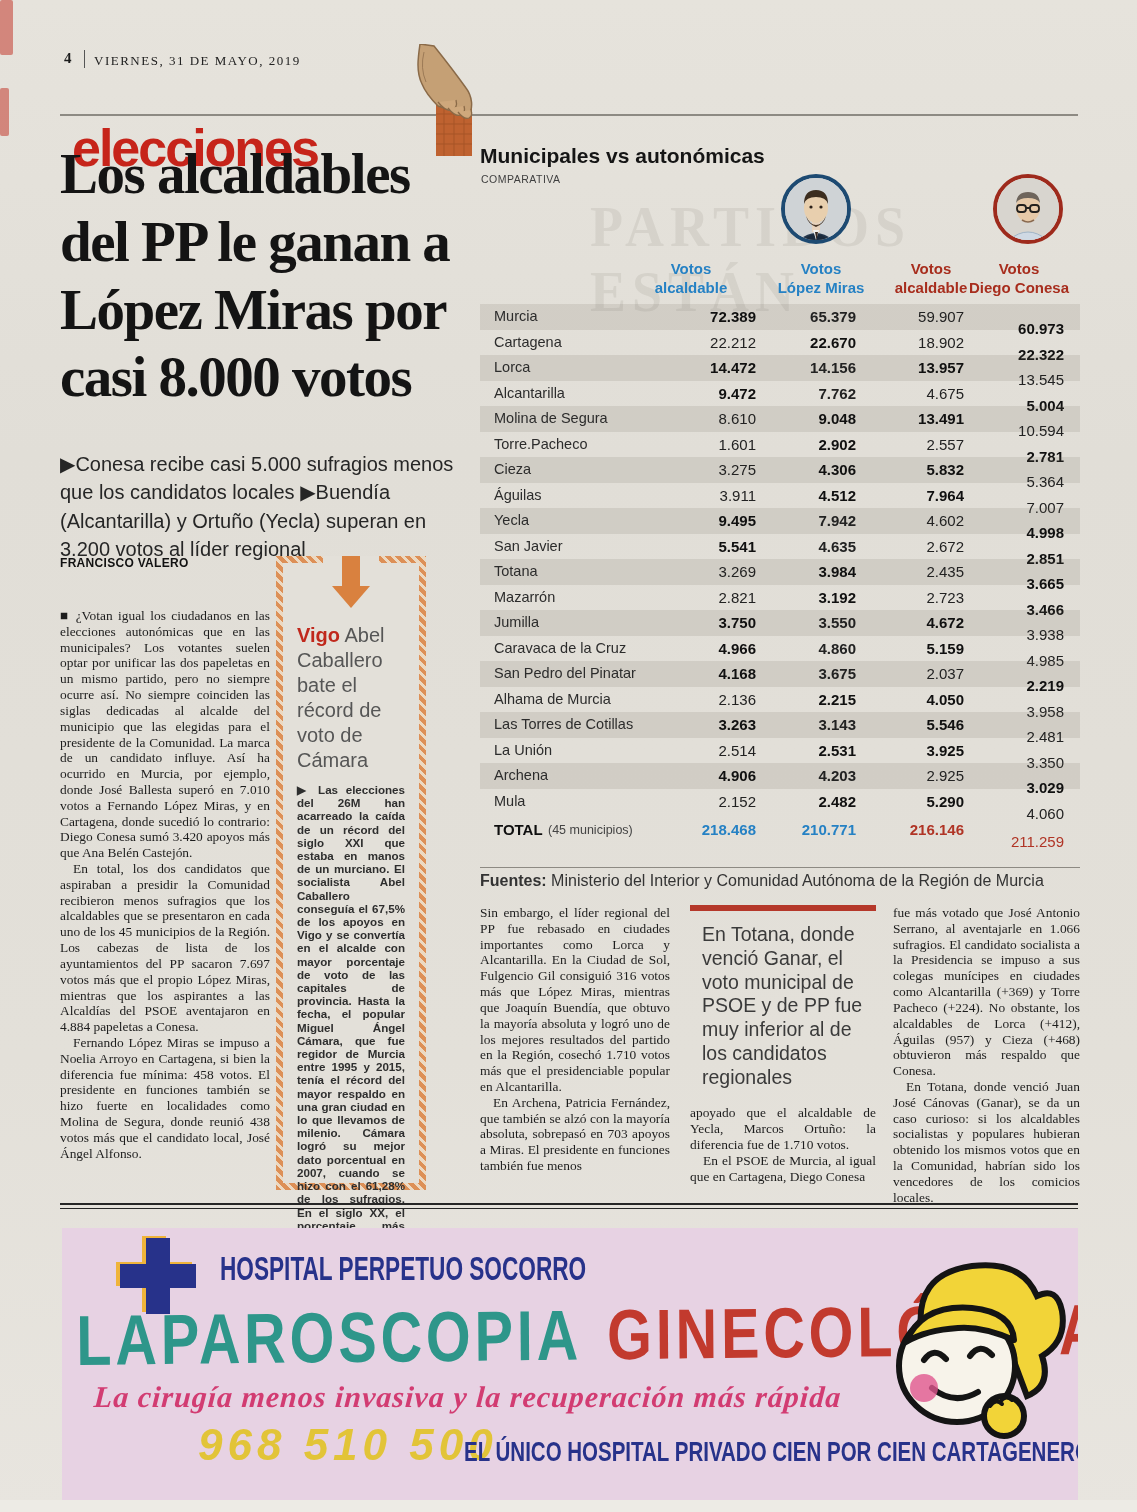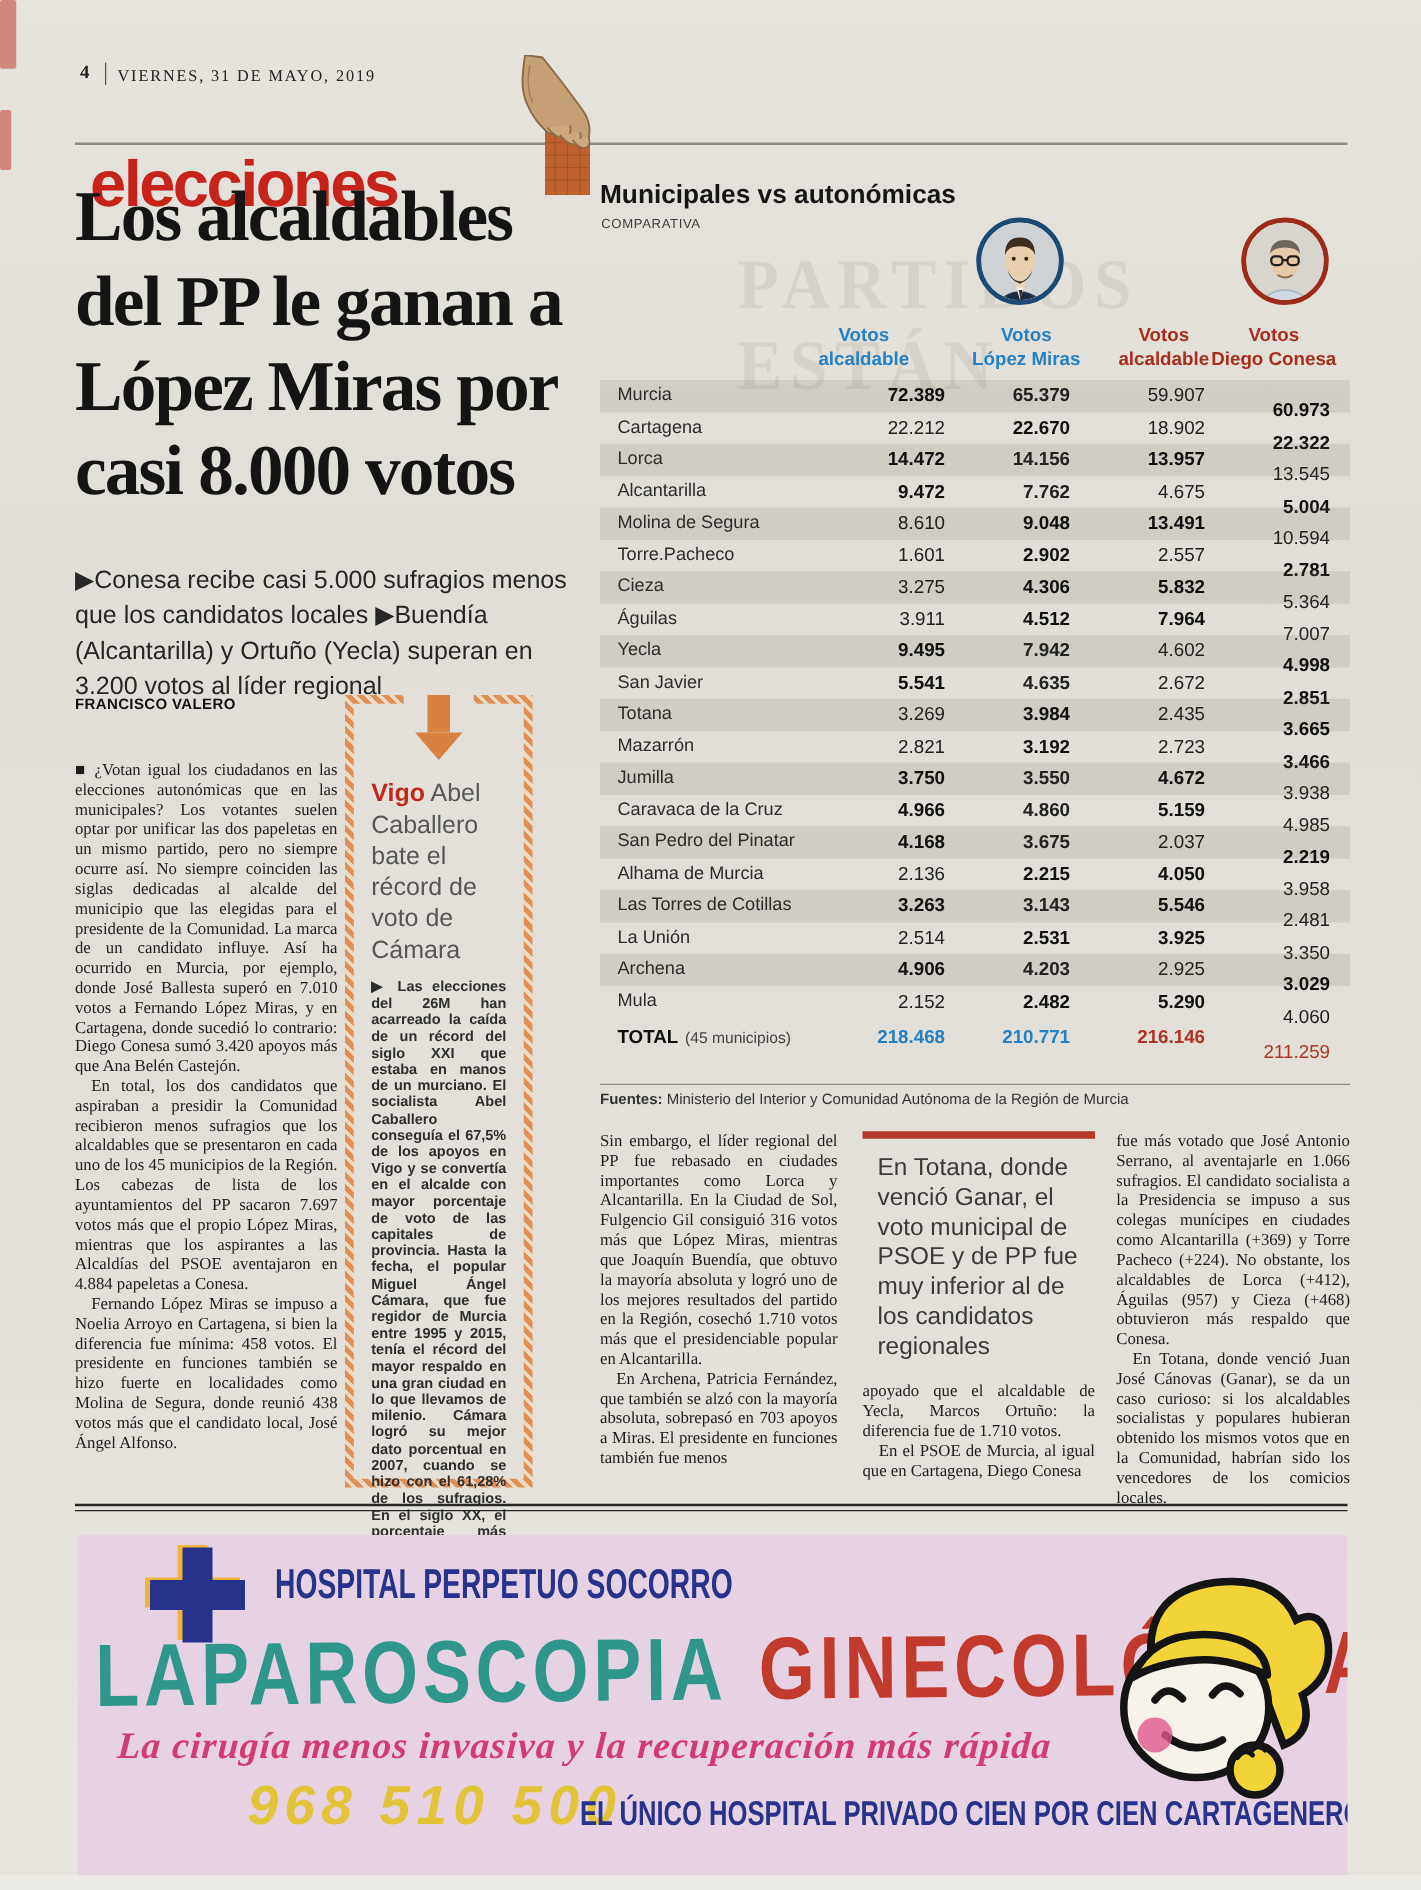--- a/index.html
+++ b/index.html
@@ -62,21 +62,21 @@
   .t-row.alt{background:rgba(112,106,94,.15);}
   .t-name{position:absolute;left:14px;top:4px;font-size:14.5px;color:#2c2c2c;}
   .t-val{position:absolute;top:4px;width:110px;text-align:right;font-size:15px;color:#222;}
   .t-val.b{font-weight:700;color:#101010;}
   .v1{left:166px;} .v2{left:266px;font-weight:bold;} .v3{left:374px;} .v4{left:474px;margin-top:12px;}
   .t-total{position:relative;height:27px;margin-top:3px;}
   .tot-label{position:absolute;left:14px;top:4px;font-size:15px;font-weight:700;color:#0e0e0e;}
   .tot-sub{position:absolute;left:68px;top:6px;font-size:12.5px;color:#444;}
   .c-blue{color:#2581c4 !important;} .c-red{color:#b03425 !important;}
   .src-rule{position:absolute;left:0;top:727px;width:600px;height:1px;background:#8d8a83;}
-  .src-line{position:absolute;left:0;top:732px;font-size:12px;color:#333;}
+  .src-line{position:absolute;left:0;top:732px;font-size:16px;color:#333;}
   .src-line b{font-weight:700;}
 
   
   .bcol{top:905px;width:190px;}
   .bcol .body-p{font-size:13.4px;line-height:1.18;}
   #bcol1{left:480px;} #bcol2{left:690px;width:186px;} #bcol3{left:893px;width:187px;}
   .pull-quote{position:relative;margin-bottom:16px;}
   .pq-rule{width:100%;height:6px;background:#b5382a;margin-bottom:12px;}
   .pq-text{margin:12px;font-size:19.5px;line-height:1.22;color:#3a3a3a;}
   .dbl-rule{left:60px;top:1203px;width:1018px;height:6px;

